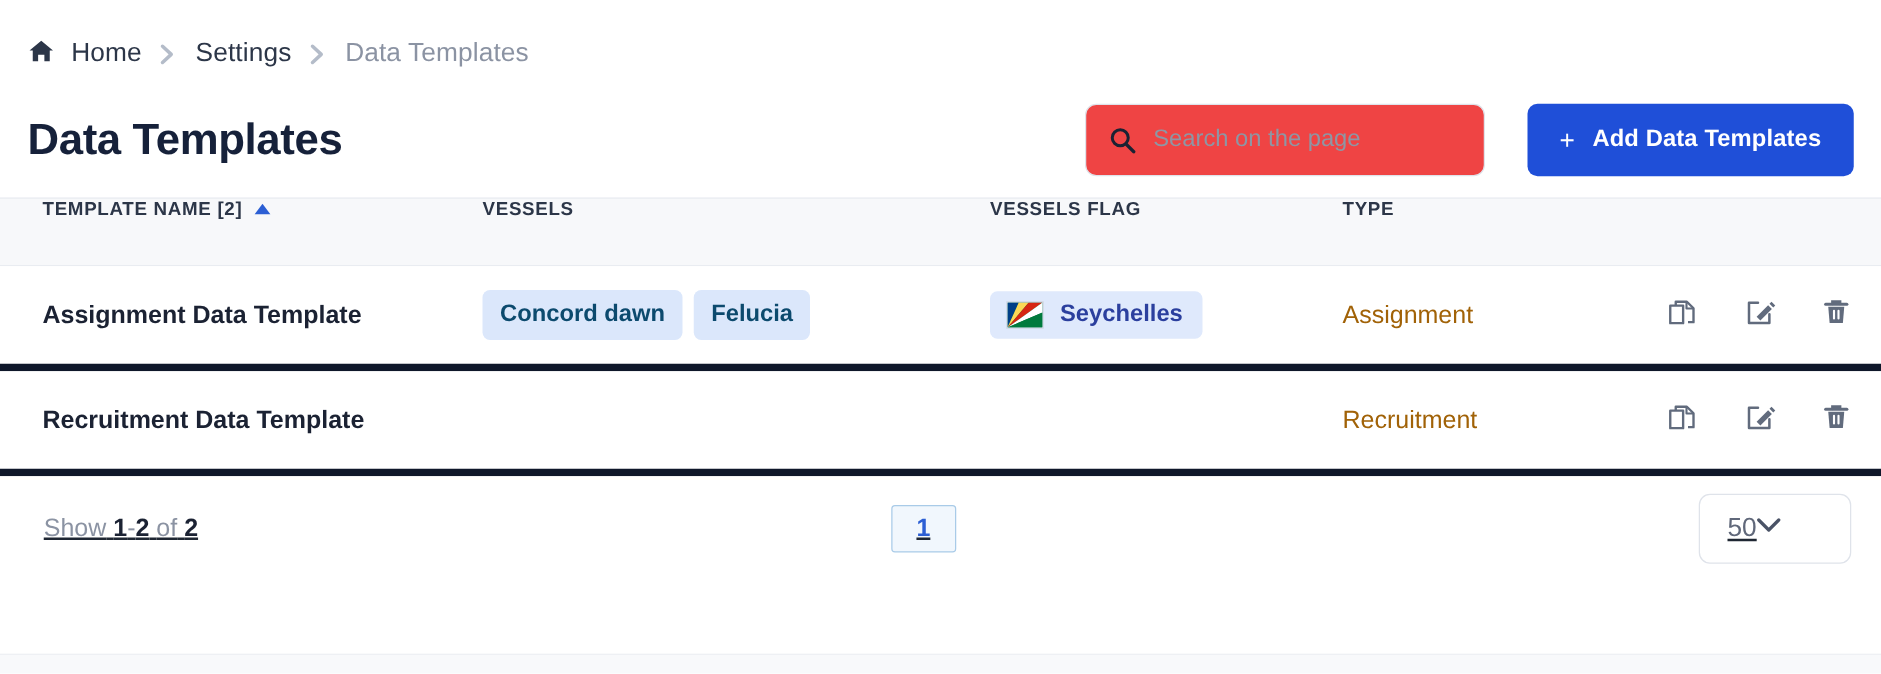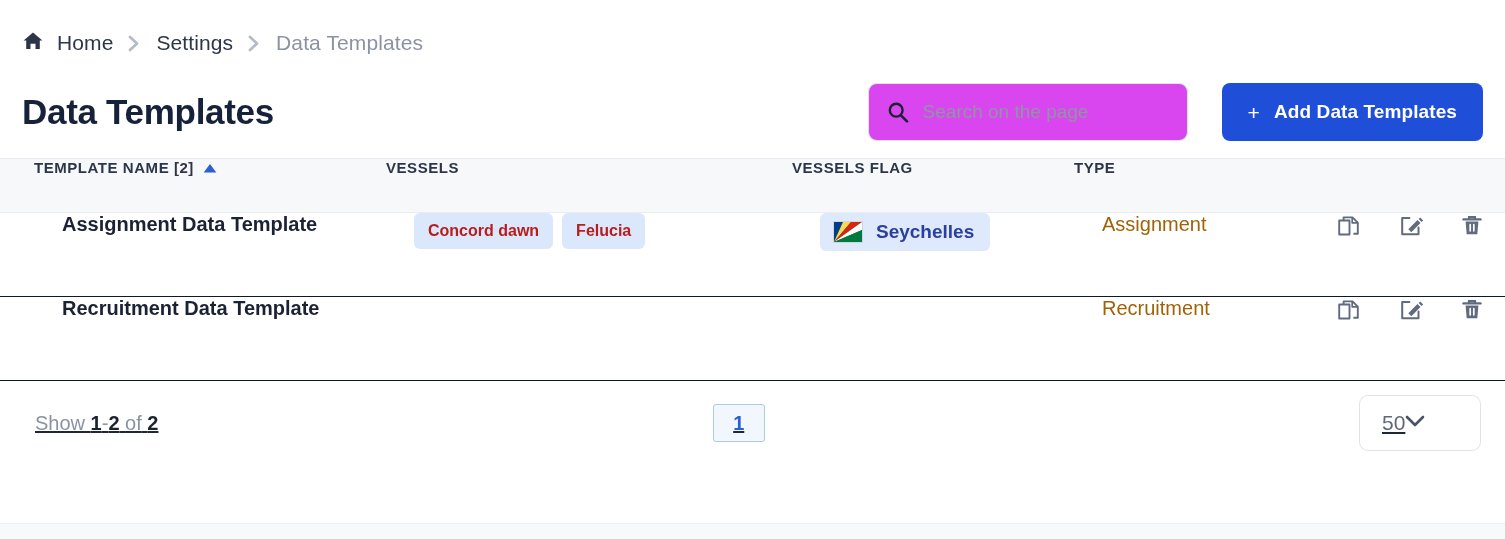--- a/index.html
+++ b/index.html
@@ -55,21 +55,21 @@
     letter-spacing: -.3px;
     flex: 0 0 auto;
   }
   .title-spacer { flex: 1 1 auto; }
 
   .search-box {
     width: 320px;
     height: 58px;
     border: 1px solid #dfe3ea;
     border-radius: 9px;
-    background: #d946ef;
+    background: #ef4444;
     display: flex;
     align-items: center;
     padding: 0 18px;
     gap: 14px;
     margin-right: 34px;
   }
   .search-box svg { display: block; flex: 0 0 auto; }
   .search-input {
     border: none;
     outline: none;
@@ -116,25 +116,24 @@
     letter-spacing: .55px;
     color: #2c3648;
     display: flex;
     align-items: center;
     gap: 9px;
   }
   .sort-arrow { display: block; }
 
   .row {
     display: flex;
-    align-items: flex-start;
+    align-items: center;
     height: 84px;
-    border-bottom: 1px solid #0f172a;
+    border-bottom: 6px solid #0f172a;
     background: #ffffff;
-    padding-left: 28px;
   }
 
   .c-name   { flex: 0 0 386px; padding-left: 34px; }
   .c-vessel { flex: 0 0 406px; }
   .c-flag   { flex: 0 0 282px; }
   .c-type   { flex: 0 0 234px; }
   .c-act    { flex: 1 1 auto;  }
 
   .cell-name {
     font-size: 20px;
@@ -142,22 +141,22 @@
     color: #1b2233;
   }
   .cell-type {
     font-size: 20px;
     color: #a16207;
   }
 
   .chips { display: flex; align-items: center; gap: 9px; flex-wrap: nowrap; }
   .chip {
     background: #dbe7fb;
-    color: #b91c1c;
-    font-size: 16px;
+    color: #0c4a6e;
+    font-size: 19px;
     font-weight: 700;
     border-radius: 6px;
     padding: 9px 14px;
     white-space: nowrap;
   }
   .flag-chip {
     background: #dfe9fc;
     color: #2b3f9e;
     font-size: 19px;
     font-weight: 700;

